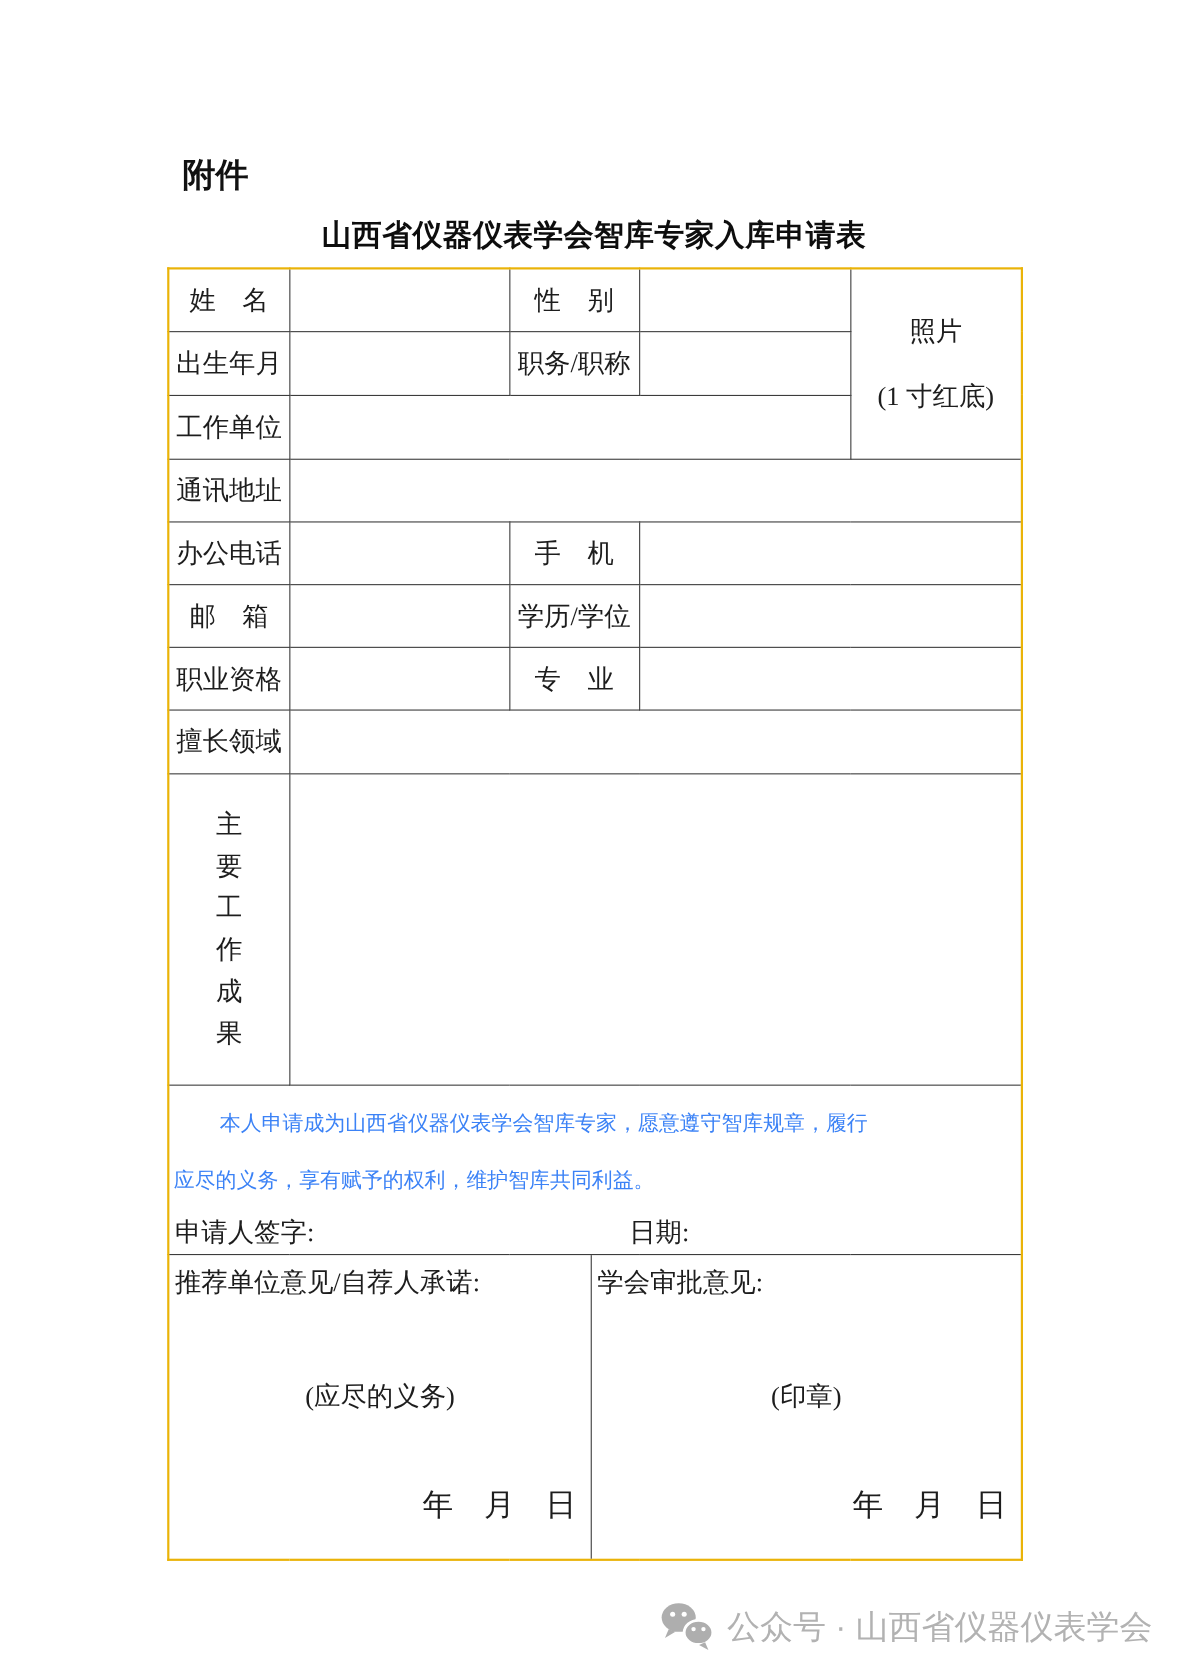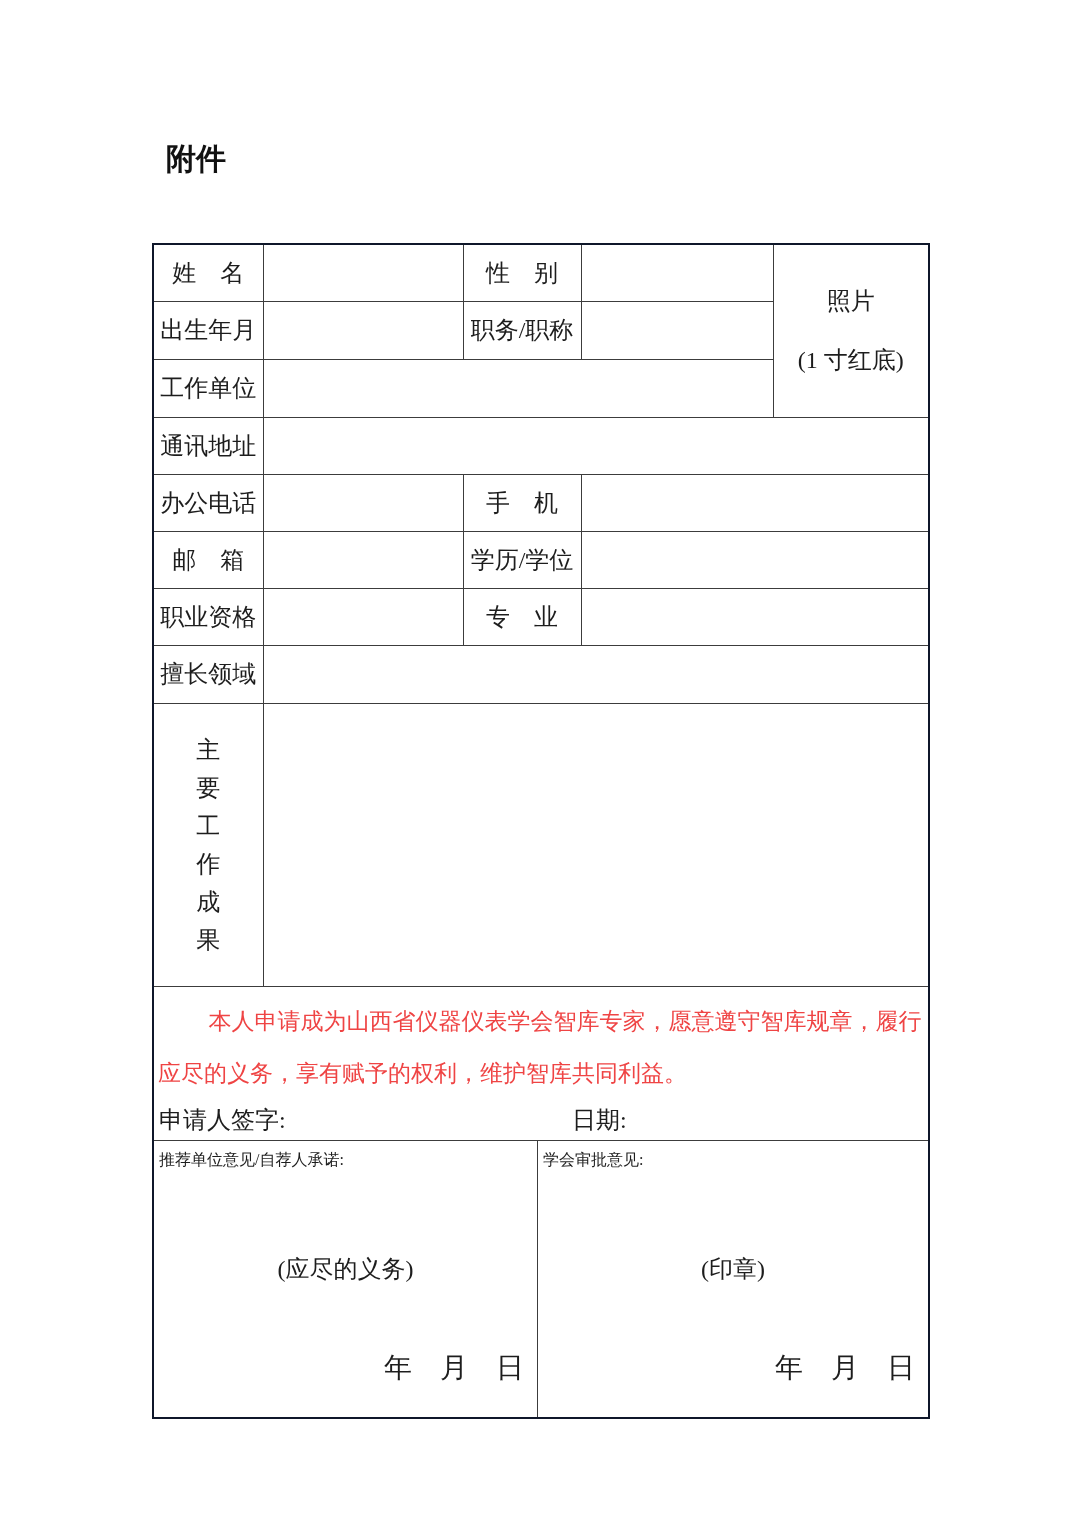--- a/index.html
+++ b/index.html
@@ -27,66 +27,67 @@
 
   table.form {
     position:absolute; left:152px; top:243px;
     width:776px; border-collapse:collapse; table-layout:fixed;
   }
   table.form td {
     border:1px solid #3c3c3c;
     font-size:24px; color:#1d1d1d;
     vertical-align:middle;
   }
-  table.form { border:2px solid #0f172a; }
+  table.form { border:2px solid #eab308; }
 
   td.lbl { text-align:center; white-space:nowrap; }
   td.lbl2 { text-align:center; white-space:nowrap; font-size:23px; }
   td.val { background:#ffffff; }
 
   td.photo-cell { text-align:center; font-size:24px; }
   .photo-line2 { margin-top:27px; white-space:nowrap; font-size:24px; }
 
   td.vlabel-cell { text-align:center; }
   .vlabel { white-space:pre-line; line-height:38px; font-size:24px; display:inline-block; }
 
   td.decl-td { vertical-align:top; padding:9px 0 0 4px; }
   .decl {
     white-space:pre-line;
     text-indent:2.2em;
-    font-size:23px; line-height:52px; color:#ef4444;
+    font-size:19px; line-height:52px; color:#3b82f6;
   }
   .sigline { position:relative; margin-top:4px; height:36px; font-size:24px; }
   .sig-label { position:absolute; left:1px; top:0; }
   .date-label { position:absolute; left:414px; top:0; }
 
   td.bottom-td { padding:0; vertical-align:top; }
   .bottom-wrap { display:flex; height:276px; }
   .bottom-left { width:384px; border-right:1px solid #3c3c3c; position:relative; height:100%; }
   .bottom-right { flex:1; position:relative; height:100%; }
-  .box-title { padding:9px 2px 0 5px; font-size:16px; white-space:nowrap; }
+  .box-title { padding:9px 2px 0 5px; font-size:24px; white-space:nowrap; }
   .seal-hint { position:absolute; top:112px; left:0; right:0; text-align:center; font-size:24px; }
   .box-date { position:absolute; bottom:30px; right:13px; font-size:28px; white-space:nowrap; }
 
   .footer {
     position:absolute; left:600px; top:1456px;
     display:flex; align-items:center; gap:11px;
   }
   .wx-icon { width:50px; height:47px; display:block; }
   .footer-text {
     font-family:"Liberation Sans","DejaVu Sans",sans-serif;
     font-size:30px; color:#b2b2b2; white-space:nowrap;
   }
 </style>
 </head>
 <body>
 
 <div class="page">
 
   <div class="attachment">附件</div>
+  <div class="doc-title">山西省仪器仪表学会智库专家入库申请表</div>
 
   <table class="form">
     <colgroup>
       <col style="width:110px">
         <col style="width:200px">
         <col style="width:118px">
         <col style="width:192px">
         <col style="width:156px">
     </colgroup>
     <tbody>
@@ -169,14 +170,27 @@
               <div class="box-title">学会审批意见:</div>
               <div class="seal-hint">(印章)</div>
               <div class="box-date">年　月　日</div>
             </div>
           </div>
         </td>
       </tr>
     </tbody>
   </table>
 
+  <div class="footer">
+    <svg class="wx-icon" viewBox="0 0 50 47" xmlns="http://www.w3.org/2000/svg">
+      <ellipse cx="17" cy="14.5" rx="15.5" ry="13" fill="#aeaeae"></ellipse>
+      <path d="M8 25 L4.5 33 L14 27.5 Z" fill="#aeaeae"></path>
+      <circle cx="11.5" cy="11.5" r="2.3" fill="#ffffff"></circle>
+      <circle cx="22" cy="11.5" r="2.3" fill="#ffffff"></circle>
+      <ellipse cx="35" cy="28" rx="13" ry="11" fill="#aeaeae" stroke="#ffffff" stroke-width="2.5"></ellipse>
+      <path d="M41 37 L44 44 L35.5 39.5 Z" fill="#aeaeae"></path>
+      <circle cx="30.5" cy="25" r="2" fill="#ffffff"></circle>
+      <circle cx="39.5" cy="25" r="2" fill="#ffffff"></circle>
+    </svg>
+    <span class="footer-text">公众号 · 山西省仪器仪表学会</span>
+  </div>
 
 </div>
 
 </body></html>

